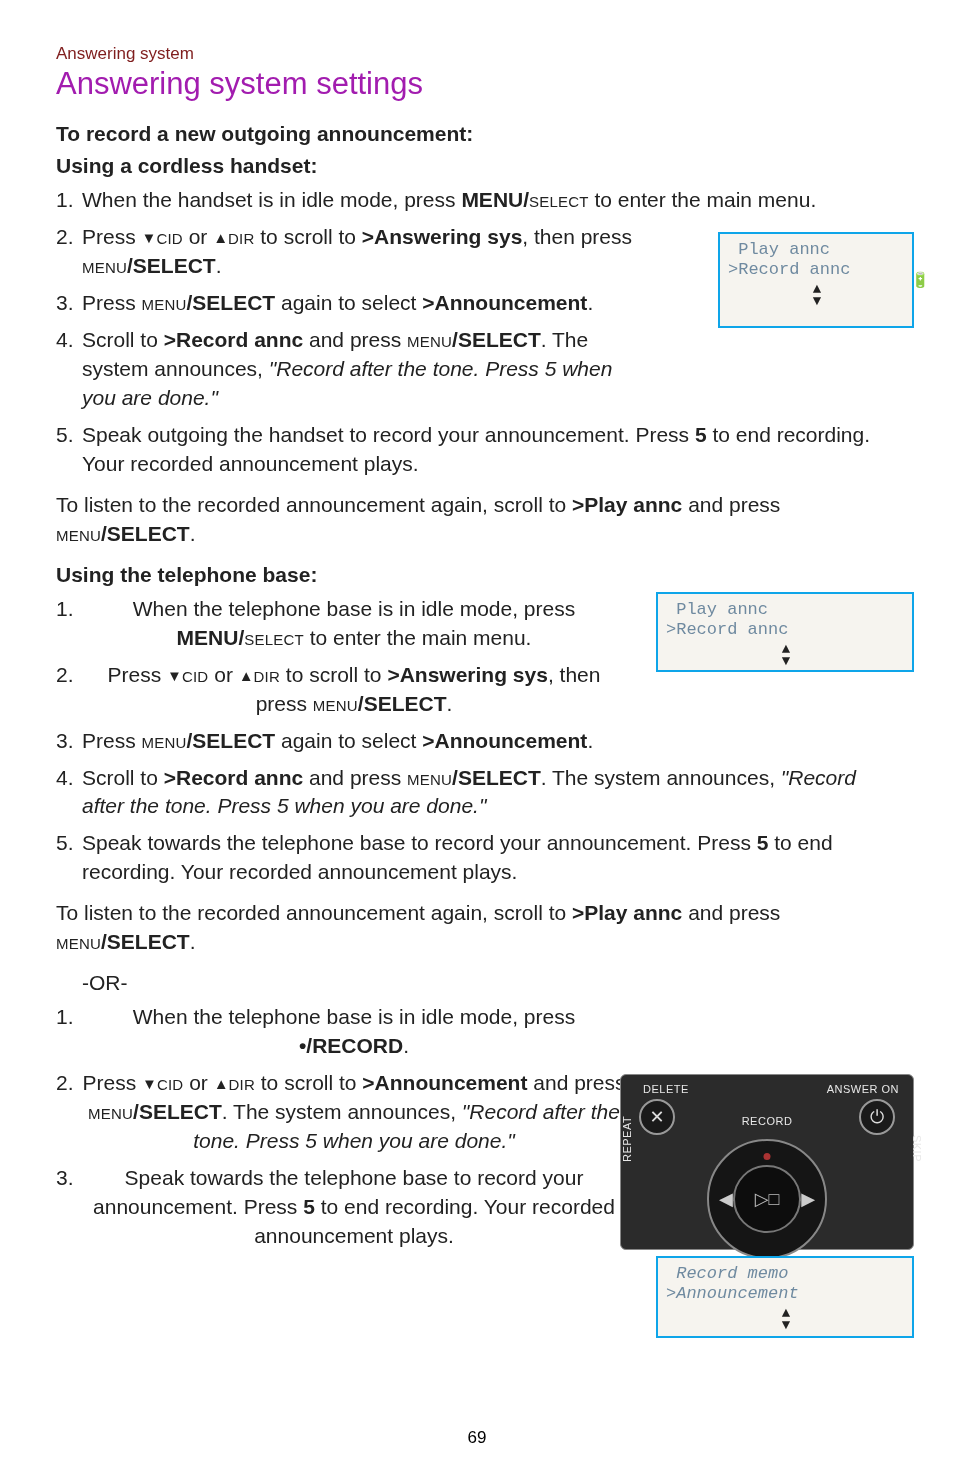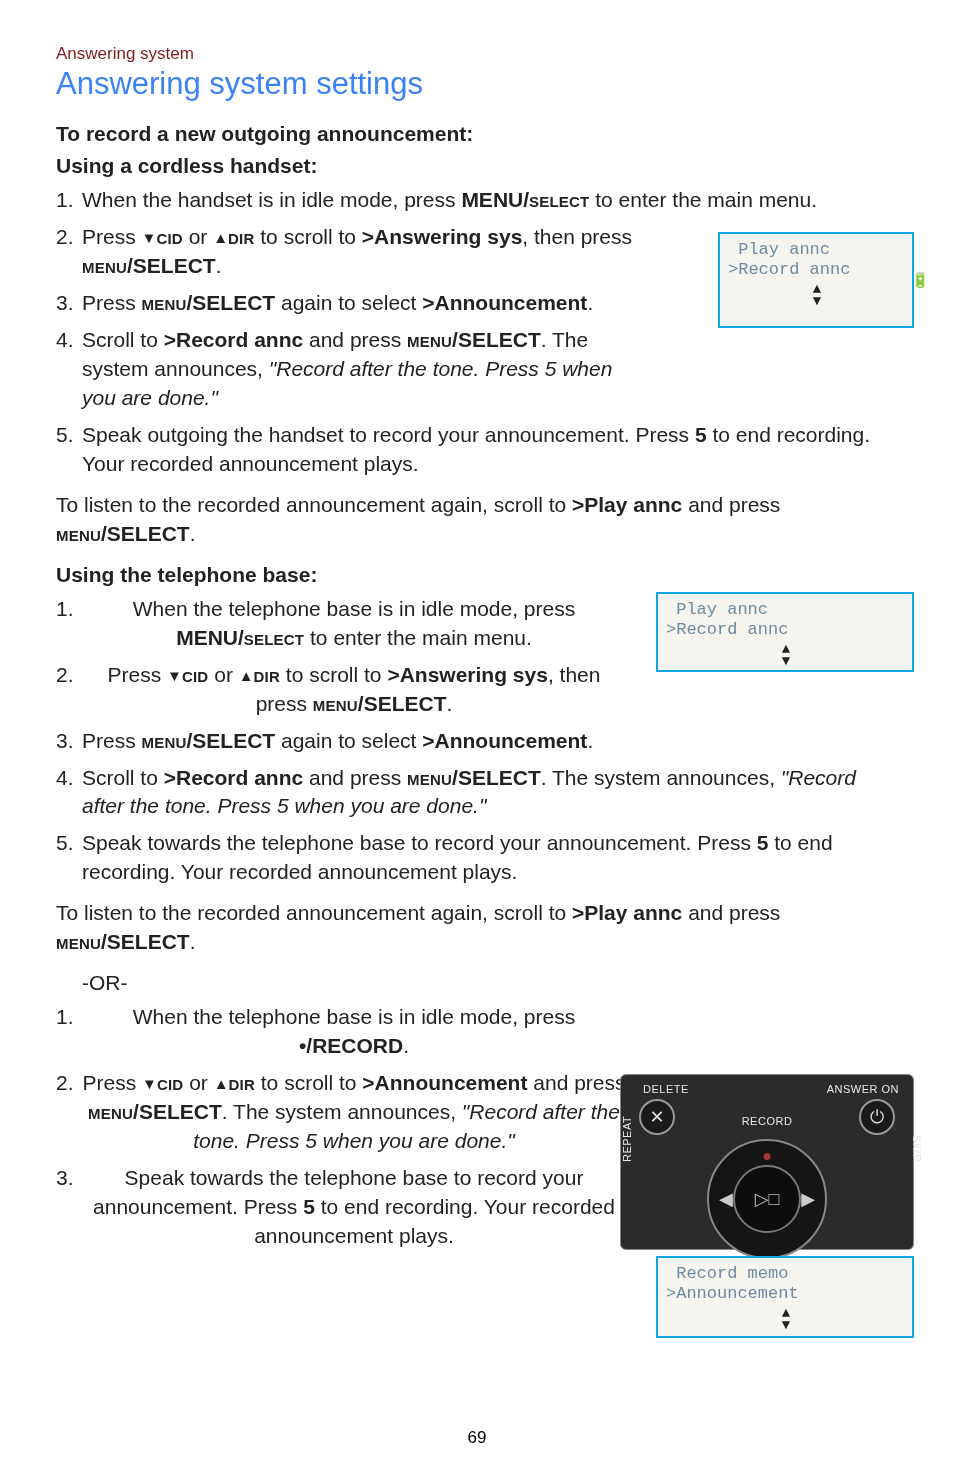--- a/index.html
+++ b/index.html
@@ -1,44 +1,44 @@
 <!DOCTYPE html>
 <html><head>
 <meta charset="utf-8">
 <style>
   * { margin: 0; padding: 0; box-sizing: border-box; }
   html, body { width: 954px; height: 1472px; background: #fff; font-family: Arial, Helvetica, sans-serif; color: #222; }
   body { padding: 44px 56px 30px 56px; position: relative; }
 
   .breadcrumb { font-size: 17px; color: #7f1d1d; margin-bottom: 2px; }
-  .page-title { font-size: 31px; font-weight: 400; color: #3b82f6; margin-bottom: 20px; }
+  .page-title { font-size: 31px; font-weight: 400; color: #a21caf; margin-bottom: 20px; }
 
   .section-hdr { font-size: 21px; font-weight: 700; margin-bottom: 8px; }
   .sub-hdr { font-size: 21px; font-weight: 700; margin-bottom: 8px; margin-top: 6px;}
 
   ol.steps { list-style: none; counter-reset: step; margin-bottom: 12px; }
   ol.steps > li { font-size: 21px; line-height: 1.38; margin-bottom: 8px; padding-left: 26px; position: relative; }
   ol.steps > li::before { counter-increment: step; content: counter(step) "."; position: absolute; left: 0; }
 
   .body-para { font-size: 21px; line-height: 1.38; margin-bottom: 14px; }
   .bold { font-weight: 700; }
-  .sc   { font-variant: small-caps; font-weight: 700; letter-spacing: .2px; }
+  .sc   { font-variant: small-caps; font-weight: 400; letter-spacing: .2px; }
   .it   { font-style: italic; }
   .or   { font-size:21px; font-weight:400; margin: 8px 0 8px 26px; }
 
   
   .lcd { position: absolute; background: #f6f4ef; border: 2px solid #0ea5e9; font-family: "Courier New", monospace; color:#6f8aa0; padding:6px 6px 14px 8px; text-align:left; }
   .lcd .row { font-size:17px; line-height:1.2; white-space:pre; }
   .lcd .arrows { text-align:center; color:#222; font-size:14px; margin-top:2px; }
   .lcd .bat { position:absolute; right:-18px; top:50%; transform:translateY(-50%); font-size:15px; color:#333; }
   .lcd-wide .arrows { text-align:center; }
 
   #lcd1 { right: 40px; top: 232px; width: 196px; height: 96px; }
   #lcd2 { right: 40px; top: 592px; width: 258px; height: 80px; }
-  #lcd3 { right: 40px; top: 1256px; width: 258px; height: 82px; }
+  #lcd3 { right: 40px; top: 1256px; width: 258px; height: 82px; font-style: italic; }
 
   
   .phone-ctrl { position:absolute; right:40px; top:1074px; width:294px; height:176px; background:#2b2b2b; border-radius:6px; border:1px solid #888; }
   .phone-ctrl .lbl { position:absolute; color:#e8e8e8; font-size:11px; letter-spacing:.5px; }
   .phone-ctrl .lbl.delete { left:22px; top:8px; }
   .phone-ctrl .lbl.answer { right:14px; top:8px; }
   .phone-ctrl .lbl.record { left:50%; transform:translateX(-50%); top:40px; }
   .phone-ctrl .lbl.repeat { left:6px; top:50%; transform: translateY(-50%) rotate(-90deg); transform-origin:left center; }
   .phone-ctrl .lbl.skip   { right:-4px; top:50%; transform: translateY(-50%) rotate(90deg); transform-origin:right center; }
   .circ-btn { position:absolute; width:36px; height:36px; border-radius:50%; border:2px solid #999; background:#1a1a1a; color:#ddd; display:flex; align-items:center; justify-content:center; font-size:18px; }

